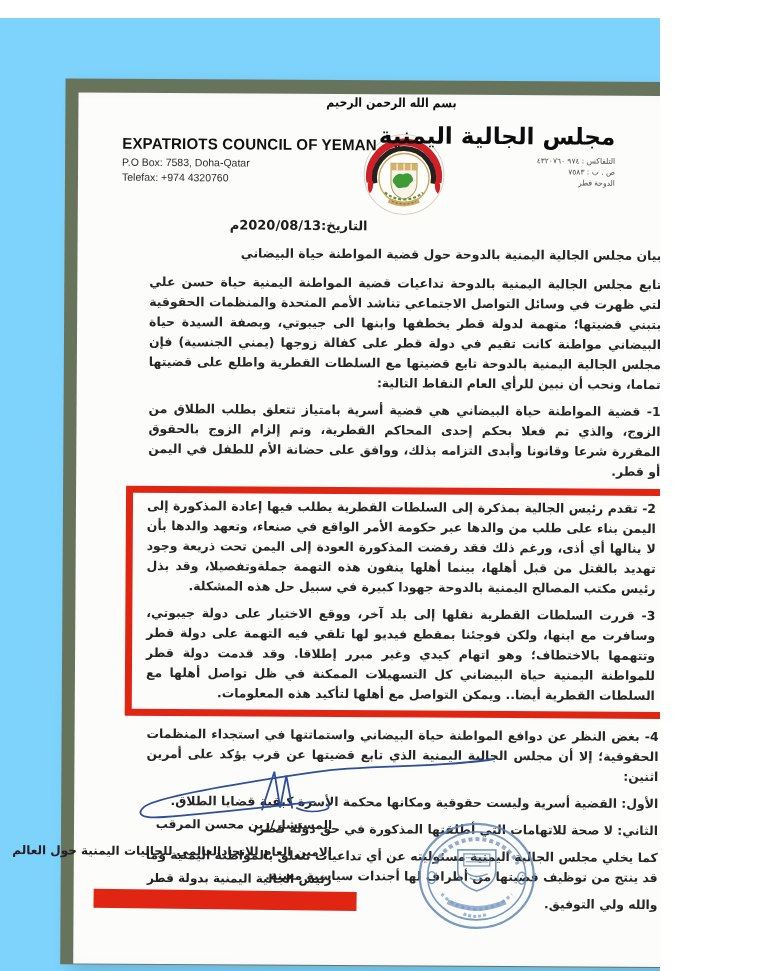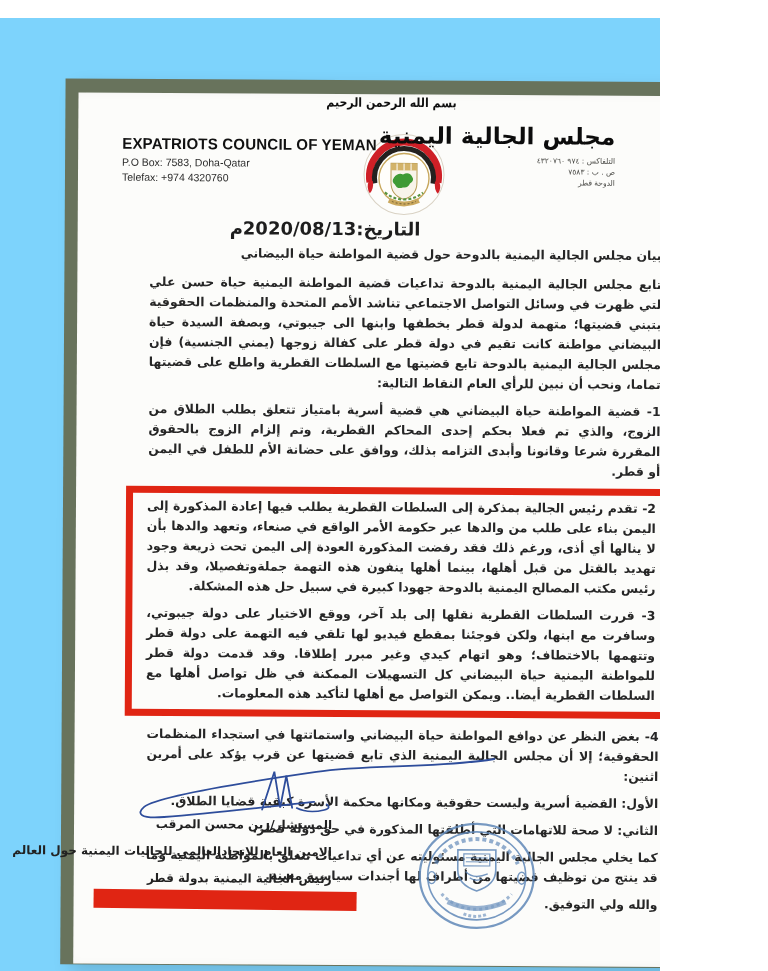--- a/index.html
+++ b/index.html
@@ -33,21 +33,21 @@
   .logo{position:absolute;left:283px;top:28px;width:86px;height:96px;}
   .en-block{position:absolute;left:44px;top:42px;color:#111;}
   .en-org{font-family:"Liberation Sans",sans-serif;font-weight:bold;font-size:15.5px;letter-spacing:.2px;transform:scaleX(.97);transform-origin:left;white-space:nowrap;}
   .en-sub{font-family:"Liberation Sans",sans-serif;font-size:10.5px;color:#2c2c2c;margin-top:3px;white-space:nowrap;}
   .ar-block{position:absolute;right:82px;top:28px;text-align:right;direction:rtl;}
   .ar-org{font-size:23px;font-weight:bold;color:#0c0c0c;white-space:nowrap;}
   .ar-sub{font-size:7.5px;color:#4a4a46;line-height:11px;margin-top:6px;}
   
   .dateline{
     position:absolute;left:152px;top:124px;direction:rtl;
-    font-size:18px;font-weight:bold;color:#1d1d1d;white-space:nowrap;
+    font-size:13px;font-weight:bold;color:#1d1d1d;white-space:nowrap;
   }
   .body{
     position:absolute;left:72px;top:150px;width:512px;
     direction:rtl;text-align:justify;text-justify:inter-word;
     font-size:12.4px;line-height:20px;font-weight:bold;color:#262626;
   }
   .body p{margin:0 0 7px 0;}
   .subject{text-align:right;margin-bottom:9px !important;}
   .redbox{
     border:7px solid #e02513;

